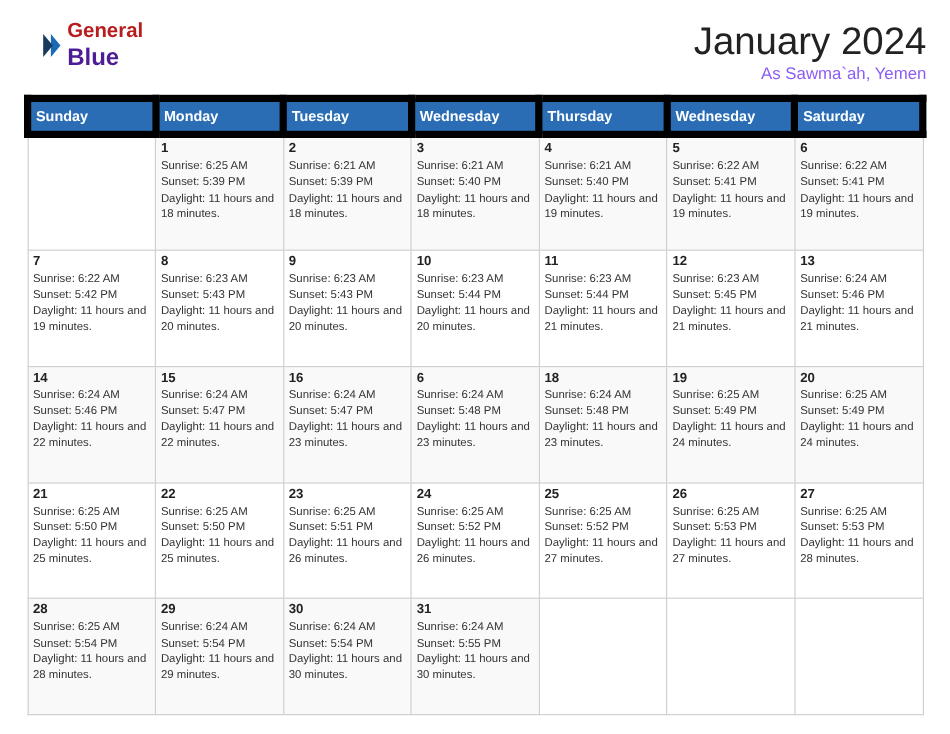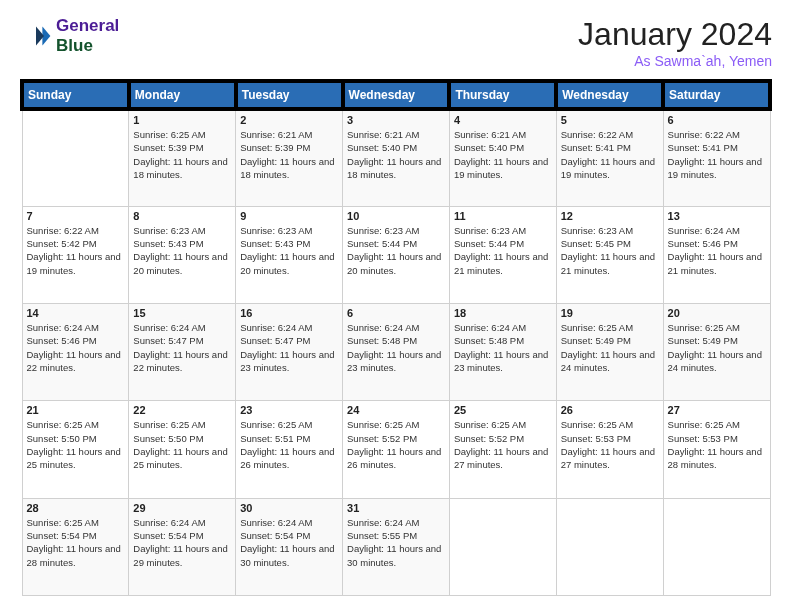--- a/index.html
+++ b/index.html
@@ -50,21 +50,21 @@
       flex: 1;
       table-layout: fixed;
     }
     .calendar-table thead tr th {
       background: #2a6db5;
       color: #fff;
       font-size: 12px;
       font-weight: bold;
       padding: 5px 4px;
       text-align: left;
-      border: 4px solid #000000;
+      border: 6px solid #000000;
     }
     .calendar-table tbody tr td {
       border: 1px solid #d0d0d0;
       vertical-align: top;
       padding: 3px 4px;
       font-size: 9.5px;
       color: #333;
       background: #fff;
       height: 84px;
     }
@@ -89,22 +89,22 @@
 <body>
 
 <div class="page">
   <div class="header">
     <div class="logo">
       <svg class="logo-icon" viewBox="0 0 40 40">
         <polygon points="28,8 38,20 28,32" fill="#1a6ab5"></polygon>
         <polygon points="20,8 30,20 20,32" fill="#1a3a5c"></polygon>
       </svg>
       <div>
-        <div style="font-size:17px;font-weight:bold;color:#4c1d95;line-height:1.2;">General</div>
-        <div style="font-size:17px;font-weight:bold;color:#14532d;line-height:1.2;">Blue</div>
+        <div style="font-size:17px;font-weight:bold;color:#b91c1c;line-height:1.2;">General</div>
+        <div style="font-size:20px;font-weight:bold;color:#4c1d95;line-height:1.2;">Blue</div>
       </div>
     </div>
     <div class="title-block">
       <div class="month-title">January 2024</div>
       <div class="location">As Sawma`ah, Yemen</div>
     </div>
   </div>
 
   <table class="calendar-table">
     <thead>

